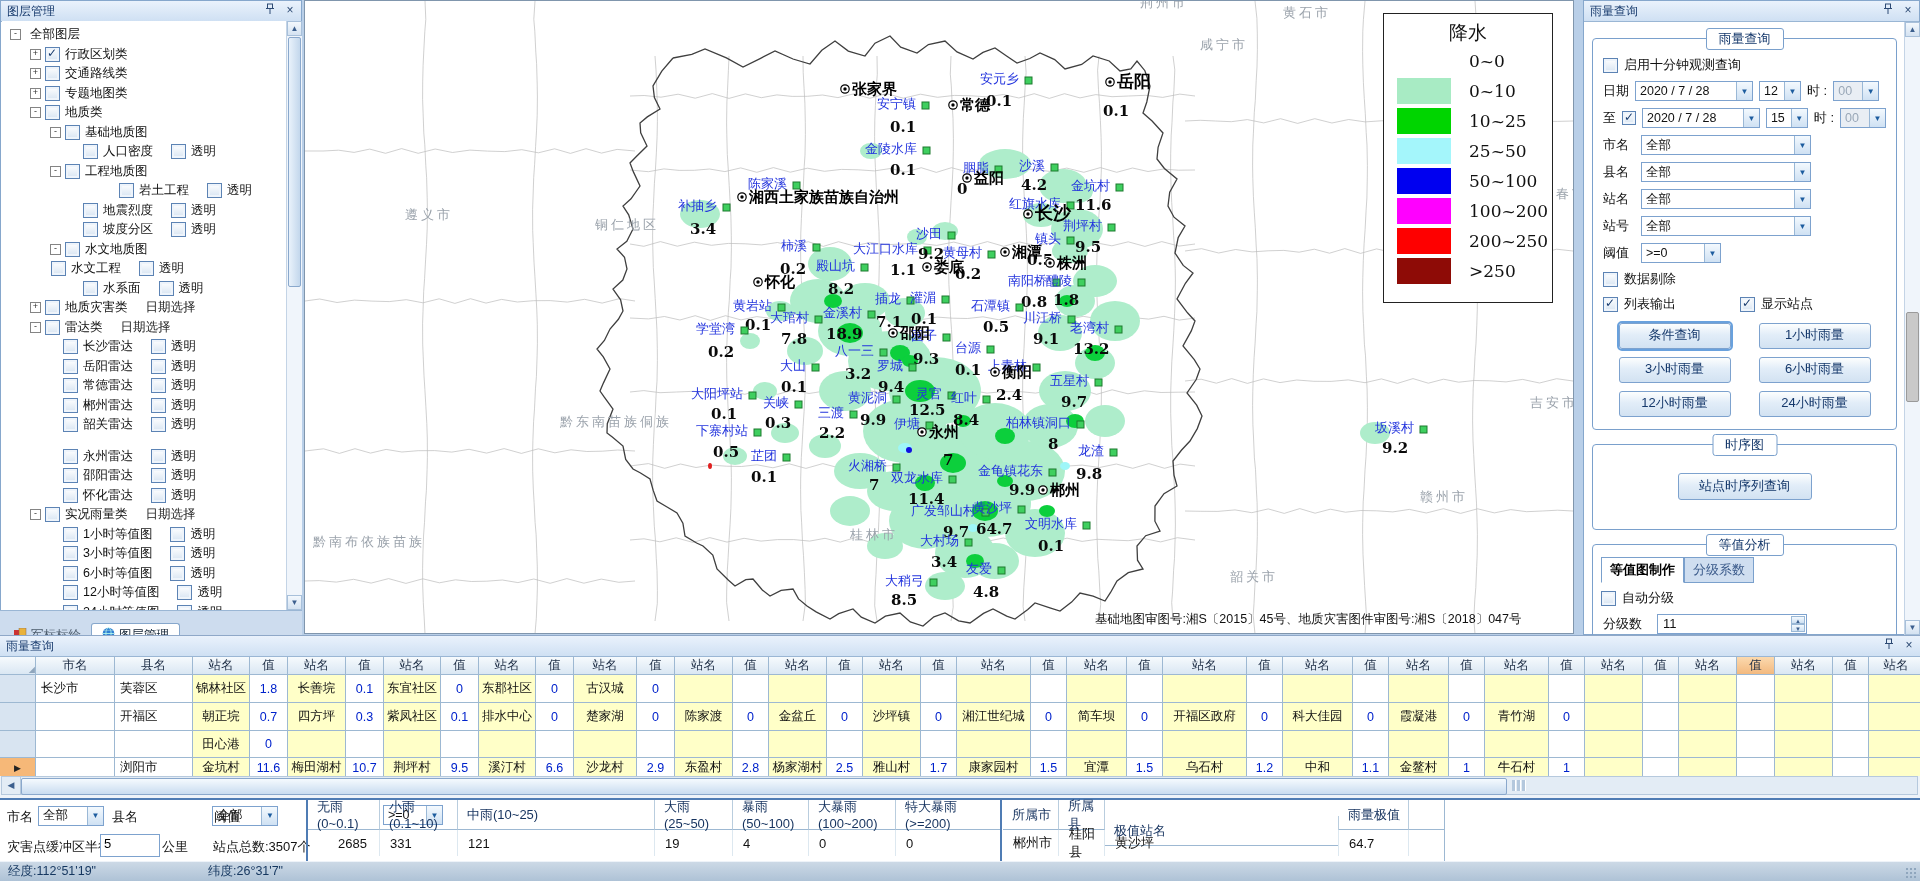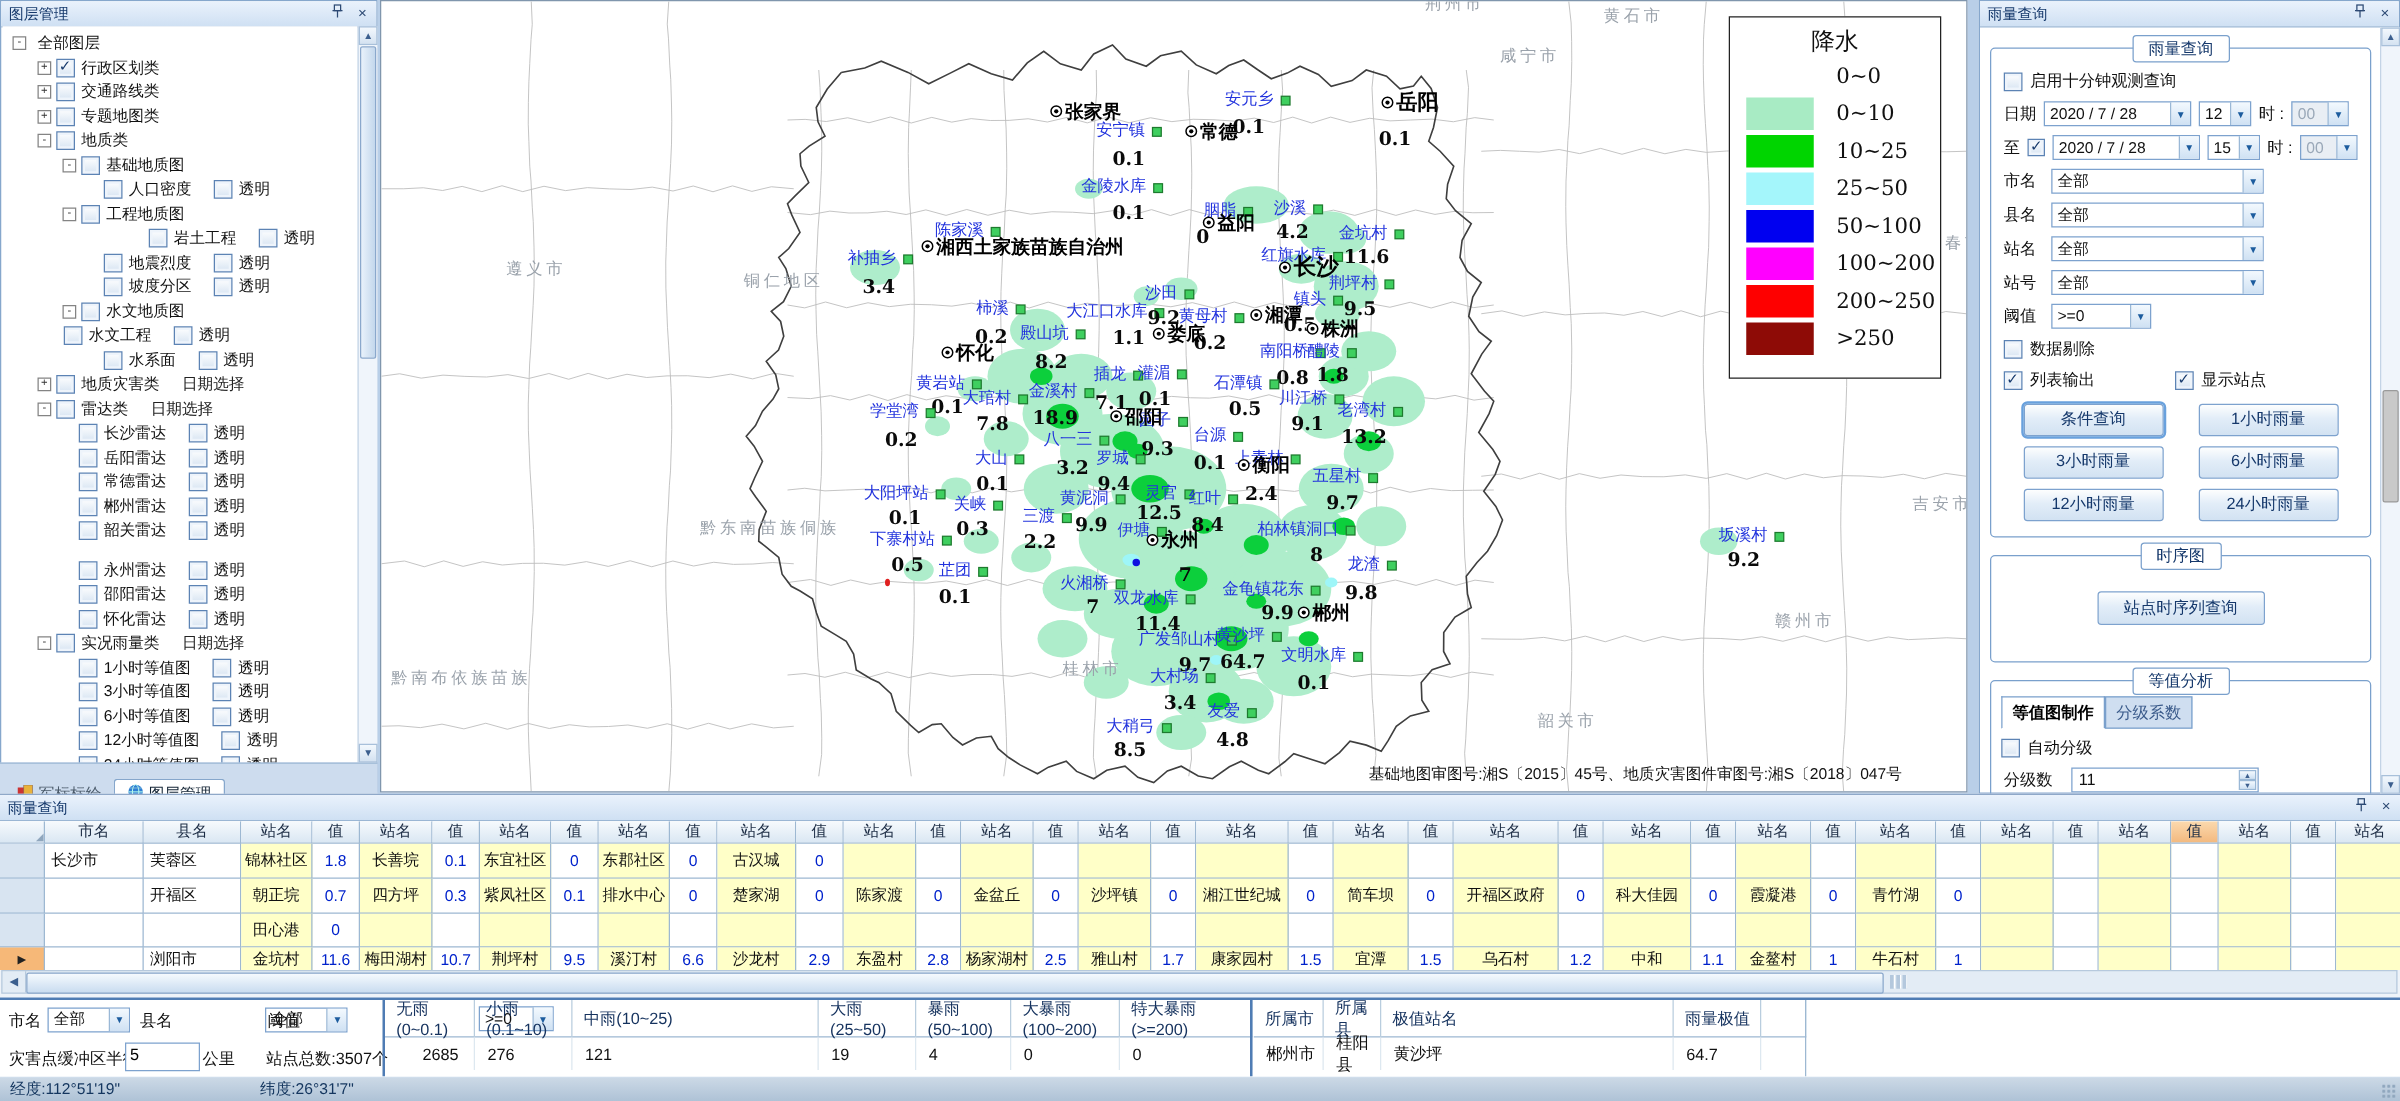--- a/index.html
+++ b/index.html
@@ -1141,39 +1141,39 @@
     <span class="qlabel" style="left:7px;top:38px;">灾害点缓冲区半径</span>
     <span class="abs" style="left:100px;top:34px;width:52px;height:19px;border:1px solid #7da2ce;font-size:13px;padding:1px 3px;background:#fff;">5</span>
     <span class="qlabel" style="left:162px;top:38px;">公里</span>
     <span class="qlabel" style="left:213px;top:38px;">站点总数:3507个</span>
 
     <span class="vdiv" style="left:306px;"></span>
     <div id="rain-stats">
         <div class="mini-h" style="left: 308px; width: 72px;">无雨(0~0.1)</div>
         <div class="mini-v" style="left: 308px; width: 72px; padding-left: 30px;">2685</div>
         <div class="mini-h" style="left: 380px; width: 78px;">小雨(0.1~10)</div>
-        <div class="mini-v" style="left: 380px; width: 78px;">276</div>
+        <div class="mini-v" style="left: 380px; width: 78px;">331</div>
         <div class="mini-h" style="left: 458px; width: 197px;">中雨(10~25)</div>
         <div class="mini-v" style="left: 458px; width: 197px;">121</div>
         <div class="mini-h" style="left: 655px; width: 78px;">大雨(25~50)</div>
         <div class="mini-v" style="left: 655px; width: 78px;">19</div>
         <div class="mini-h" style="left: 733px; width: 76px;">暴雨(50~100)</div>
         <div class="mini-v" style="left: 733px; width: 76px;">4</div>
         <div class="mini-h" style="left: 809px; width: 87px;">大暴雨(100~200)</div>
         <div class="mini-v" style="left: 809px; width: 87px;">0</div>
         <div class="mini-h" style="left: 896px; width: 106px;">特大暴雨(&gt;=200)</div>
         <div class="mini-v" style="left: 896px; width: 106px;">0</div>
       </div>
     <span class="vdiv" style="left:1000px;"></span>
     <div id="extremes">
         <div class="mini-h" style="left: 1003px; width: 56px;">所属市</div>
         <div class="mini-v" style="left: 1003px; width: 56px;">郴州市</div>
         <div class="mini-h" style="left: 1059px; width: 46px;">所属县</div>
         <div class="mini-v" style="left: 1059px; width: 46px;">桂阳县</div>
-        <div class="mini-h" style="left: 1105px; width: 234px;">极值站名</div>
+        <div class="mini-h" style="left: 1105px; width: 234px; margin-top: 16px;">极值站名</div>
         <div class="mini-v" style="left: 1105px; width: 234px;">黄沙坪</div>
         <div class="mini-h" style="left: 1339px; width: 70px;">雨量极值</div>
         <div class="mini-v" style="left: 1339px; width: 70px;">64.7</div>
         <div class="mini-h" style="left: 1409px; width: 36px;"></div>
       </div>
     <span class="vdiv" style="left:1444px;width:1px;background:#9db8d2;"></span>
   </div>
 </div>
 
 <div class="abs" id="status-bar">

